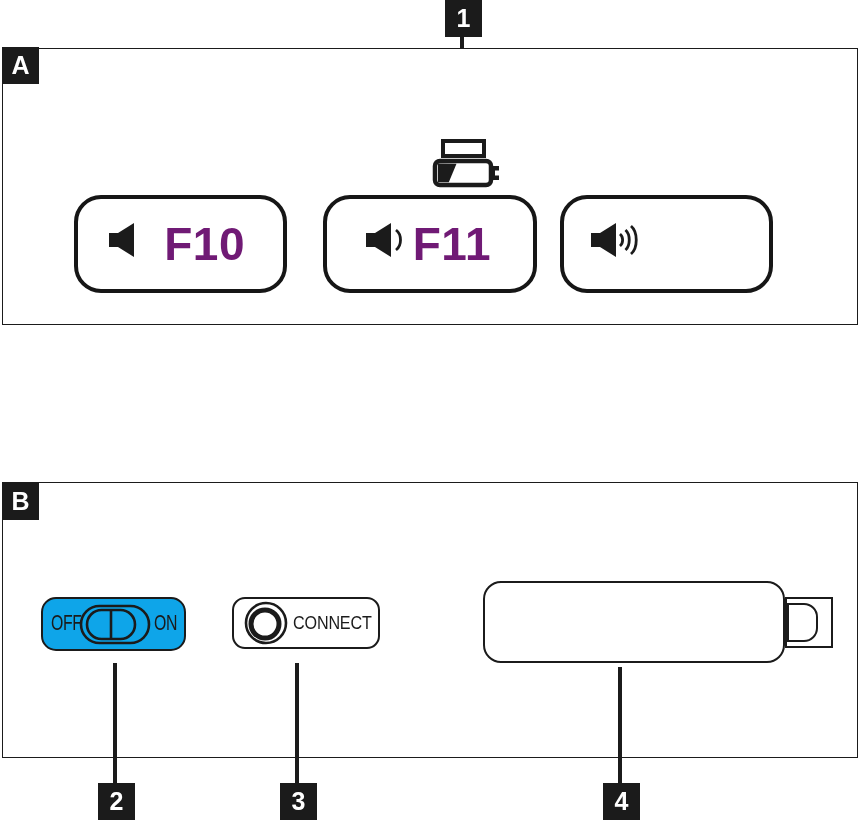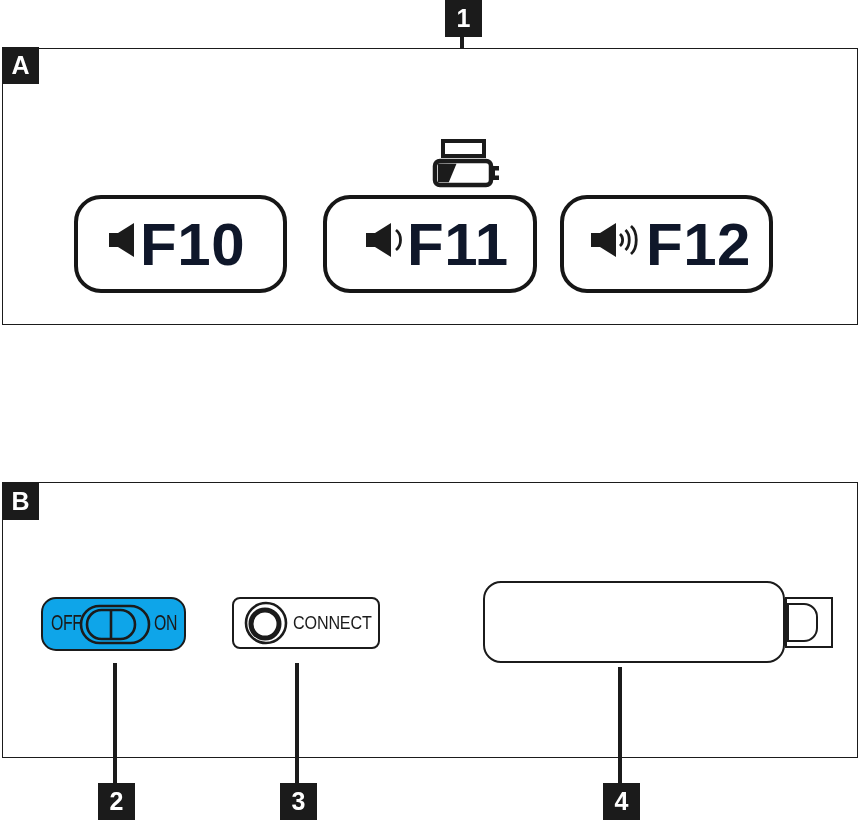--- a/index.html
+++ b/index.html
@@ -33,38 +33,38 @@
   .battery{position:absolute;left:432px;top:157px;}
   .keycap{
     position:absolute;top:195px;height:98px;border:4px solid #161616;border-radius:27px;
     background:#fff;box-sizing:border-box;display:flex;align-items:center;
   }
   .key-f10{left:74px;width:213px;padding-left:30px;}
   .key-f11{left:323px;width:214px;padding-left:38px;}
   .key-f12{left:560px;width:213px;padding-left:26px;}
   .key-icon{position:relative;top:-4px;flex:none;}
   .key-label{
-    margin-left:auto;font-size:60px;font-weight:bold;letter-spacing:0.5px;color:#0f172a;
+    margin-left:auto;font-size:46px;font-weight:bold;letter-spacing:0.5px;color:#701a75;
   }
   .key-f10 .key-label{margin-right:38px;}
   .key-f11 .key-label{margin-right:42px;}
   .key-f12 .key-label{margin-right:24px;}
   .switch{
     position:absolute;left:41px;top:597px;width:145px;height:54px;
     border:2.5px solid #1b1b1b;border-radius:15px;box-sizing:border-box;background:#0ea5e9;
   }
   .switch-slide{position:absolute;left:35px;top:2.5px;}
   .switch-text{
     position:absolute;top:50%;font-size:22px;letter-spacing:-0.5px;color:#1b1b1b;white-space:nowrap;
   }
   .switch-off{left:8px;transform:translateY(-52%) scaleX(0.72);transform-origin:left center;}
   .switch-on{right:7px;transform:translateY(-52%) scaleX(0.72);transform-origin:right center;}
   .connect{
     position:absolute;left:232px;top:597px;width:148px;height:52px;
-    border:2.5px solid #1b1b1b;border-radius:8px;box-sizing:border-box;background:#fff;
+    border:2.5px solid #1b1b1b;border-radius:13px;box-sizing:border-box;background:#fff;
   }
   .connect-circle{position:absolute;left:9px;top:1px;}
   .connect-text{
     position:absolute;left:59px;top:50%;font-size:19px;letter-spacing:-0.2px;
     transform:translateY(-52%) scaleX(0.85);transform-origin:left center;white-space:nowrap;color:#1b1b1b;
   }
   .dongle-body{
     position:absolute;left:483px;top:581px;width:302px;height:82px;
     border:2.5px solid #1b1b1b;border-radius:18px;box-sizing:border-box;background:#fff;z-index:2;
   }
@@ -112,21 +112,20 @@
     <span class="key-label">F11</span>
   </div>
 
   <div class="keycap key-f12">
     <svg class="key-icon" width="56" height="36" viewBox="0 0 56 36">
       <path class="ink-fill" d="M1 11 H10 L26 1 V35 L10 25 H1 Z"></path>
       <path class="ink-stroke" d="M30 12 C33.5 15 33.5 21 30 24" stroke-width="2.8"></path>
       <path class="ink-stroke" d="M35.5 8 C40.5 12.5 40.5 23.5 35.5 28" stroke-width="2.8"></path>
       <path class="ink-stroke" d="M41 4 C48 10 48 26 41 32" stroke-width="2.8"></path>
     </svg>
-    <span class="key-label">F12</span>
   </div>
 
   <div class="panel panel-b"></div>
   <div class="badge badge-b">B</div>
 
   <div class="switch">
     <span class="switch-text switch-off">OFF</span>
     <svg class="switch-slide" width="74" height="44" viewBox="0 0 74 44">
       <rect class="ink-stroke" x="3" y="4" width="68" height="37" rx="18.5" stroke-width="2.6"></rect>
       <rect class="ink-stroke" x="9" y="8" width="48" height="29" rx="14.5" stroke-width="2.6"></rect>

